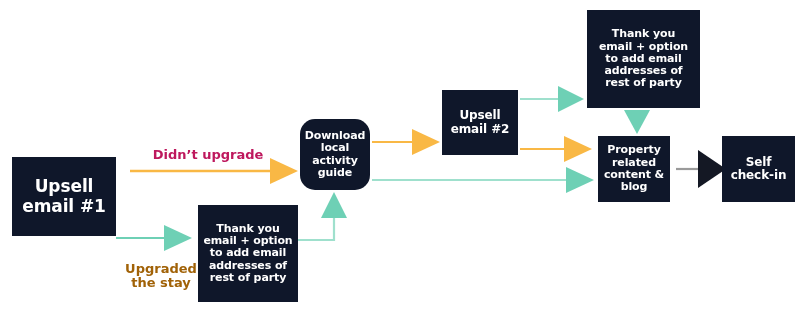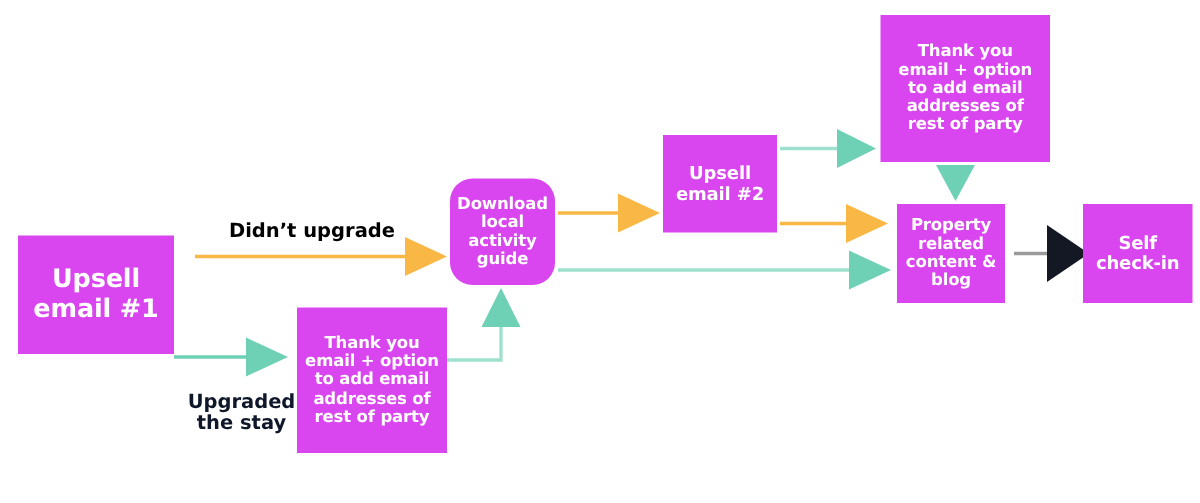--- a/index.html
+++ b/index.html
@@ -20,21 +20,21 @@
   #flow-svg {
     position: absolute;
     left: 0;
     top: 0;
     width: 800px;
     height: 335px;
   }
   .node {
     position: absolute;
     box-sizing: border-box;
-    background: #d946ef;
+    background: #0f172a;
     color: #ffffff;
     display: flex;
     align-items: center;
     justify-content: center;
     text-align: center;
     font-weight: bold;
     line-height: 1.12;
     letter-spacing: -0.1px;
     padding: 2px 3px;
     font-family: "DejaVu Sans", sans-serif;
@@ -44,22 +44,22 @@
     white-space: pre-line;
   }
   .edge-label {
     position: absolute;
     font-weight: bold;
     text-align: center;
     line-height: 1.1;
     white-space: pre-line;
     font-family: "DejaVu Sans", sans-serif;
   }
-  .lbl-orange { color: #000000; }
-  .lbl-green  { color: #0f172a; }
+  .lbl-orange { color: #be185d; }
+  .lbl-green  { color: #a16207; }
 </style>
 </head>
 <body>
 
 <div id="canvas">
 
   <svg id="flow-svg" viewBox="0 0 800 335" xmlns="http://www.w3.org/2000/svg">
 
     <g>
       <line x1="130" y1="171" x2="272" y2="171" stroke="#f9b845" stroke-width="2.4"></line>

